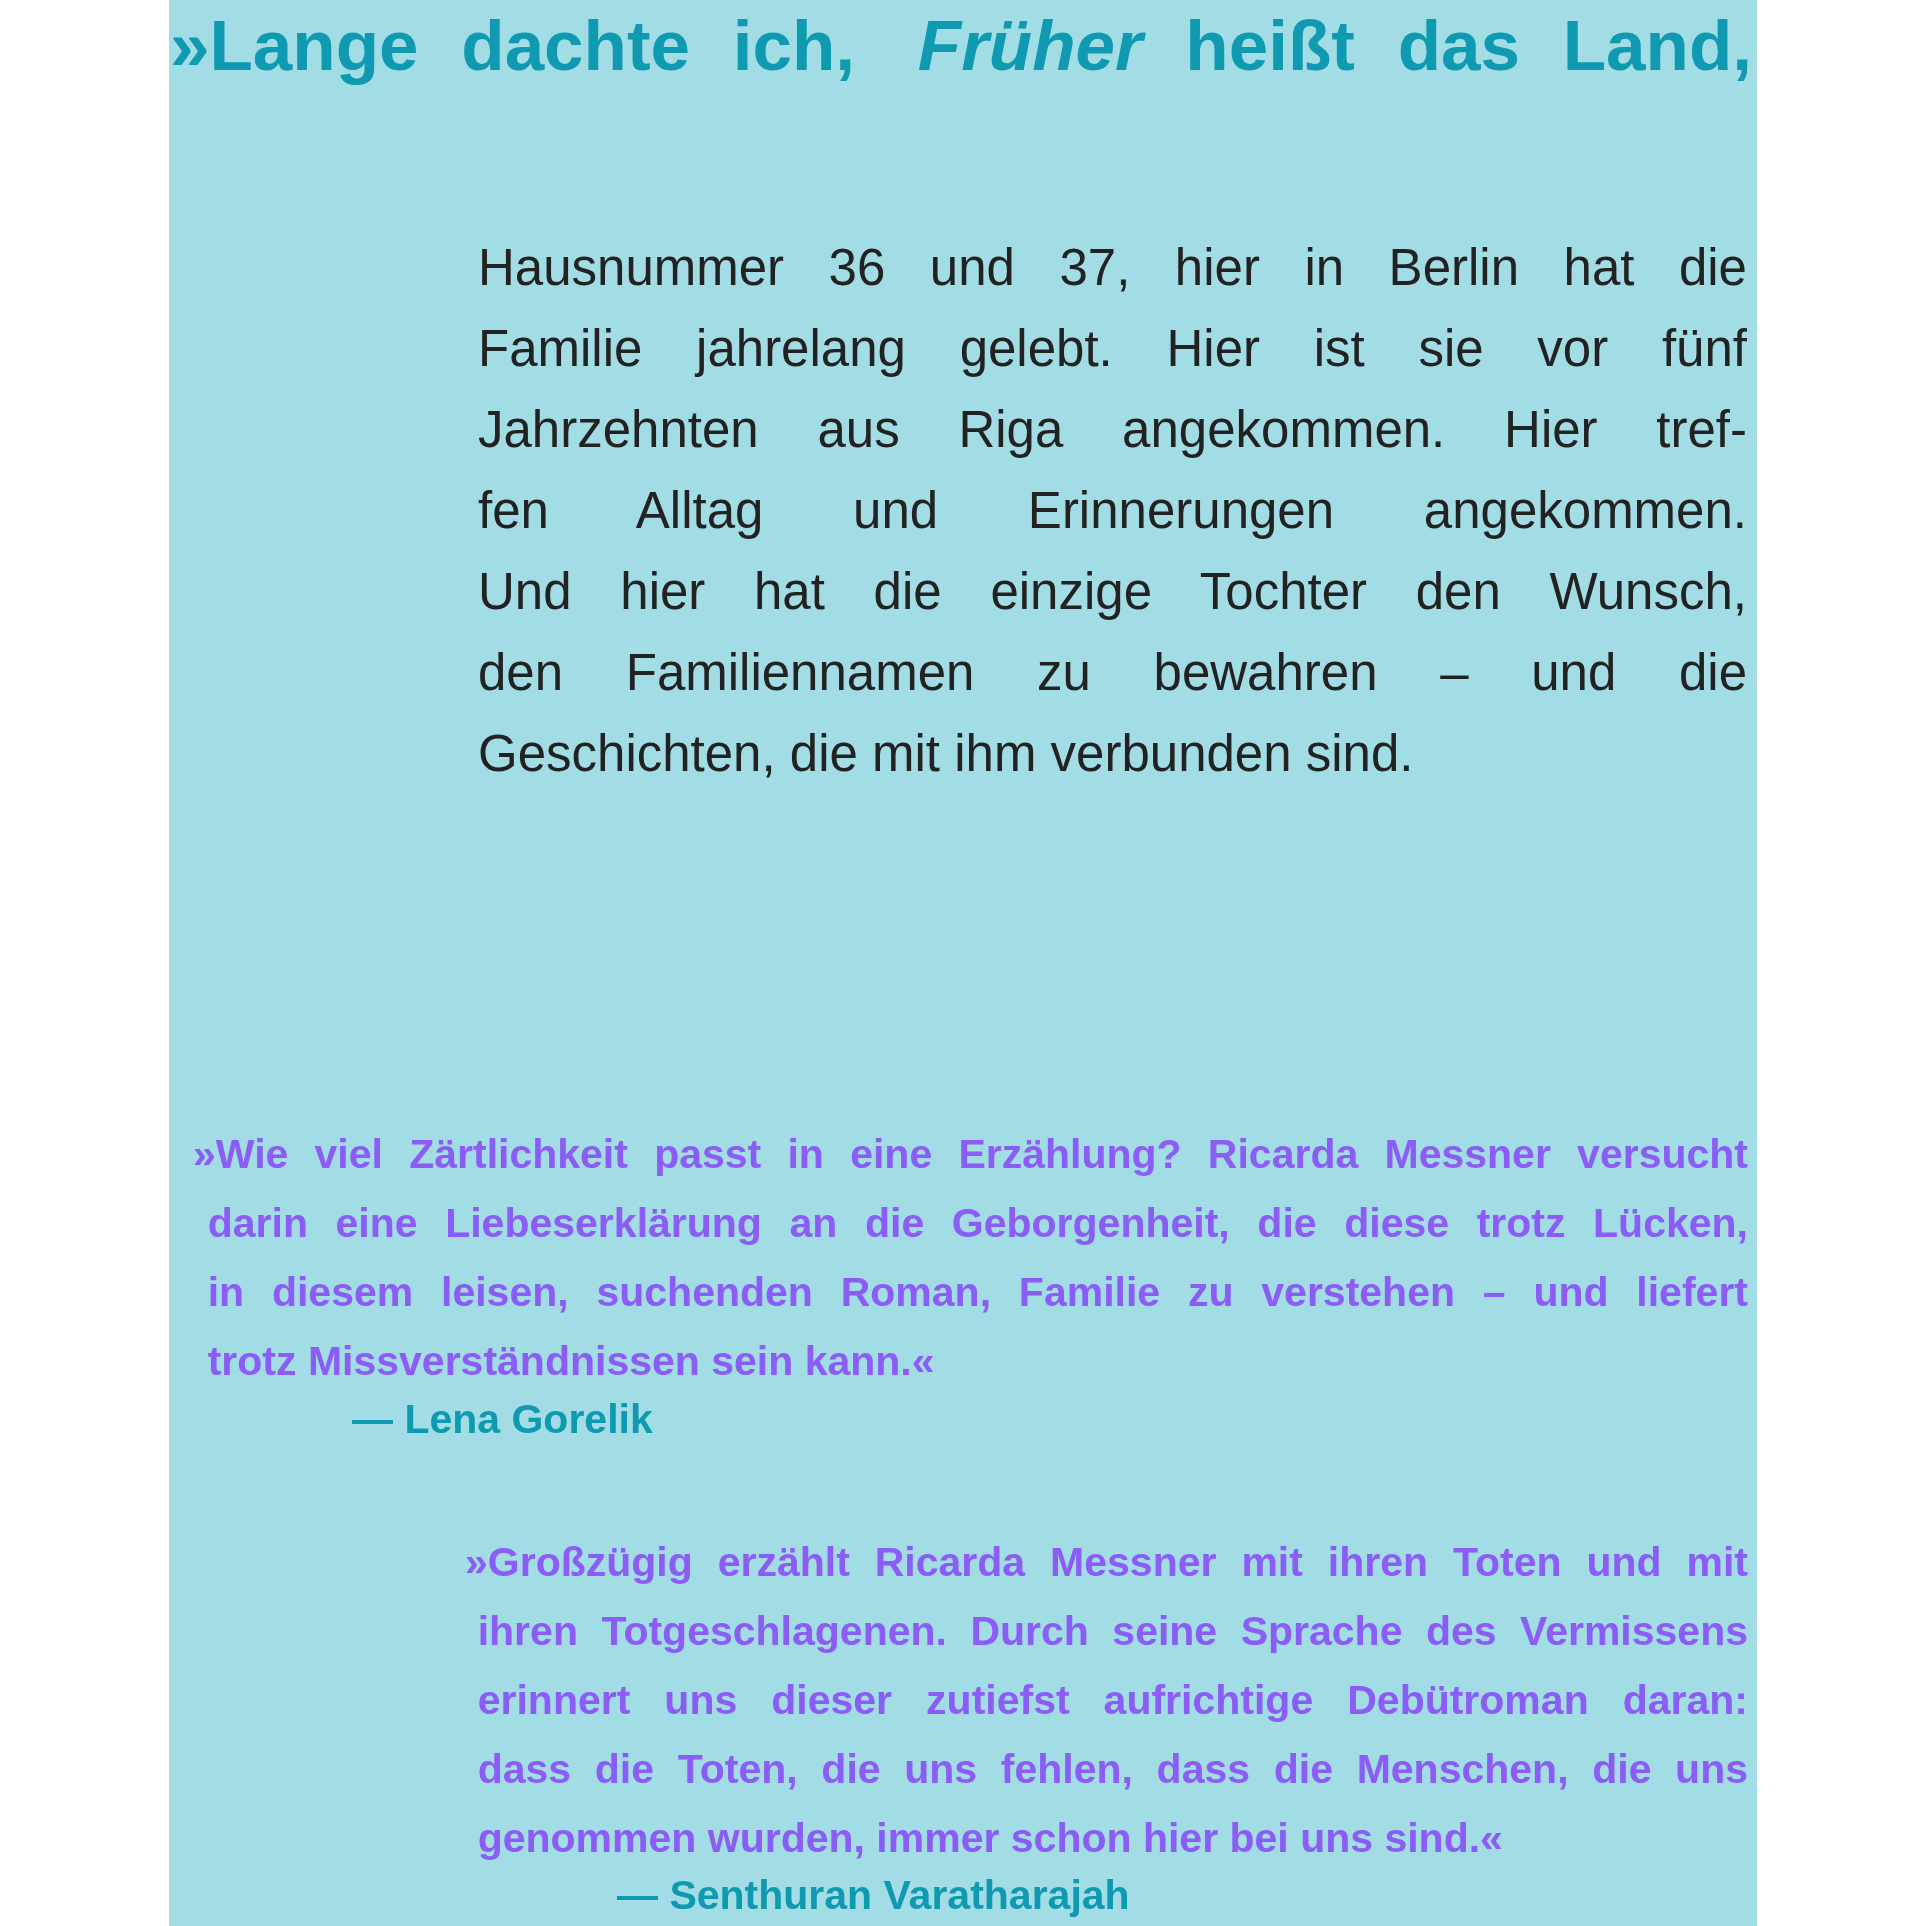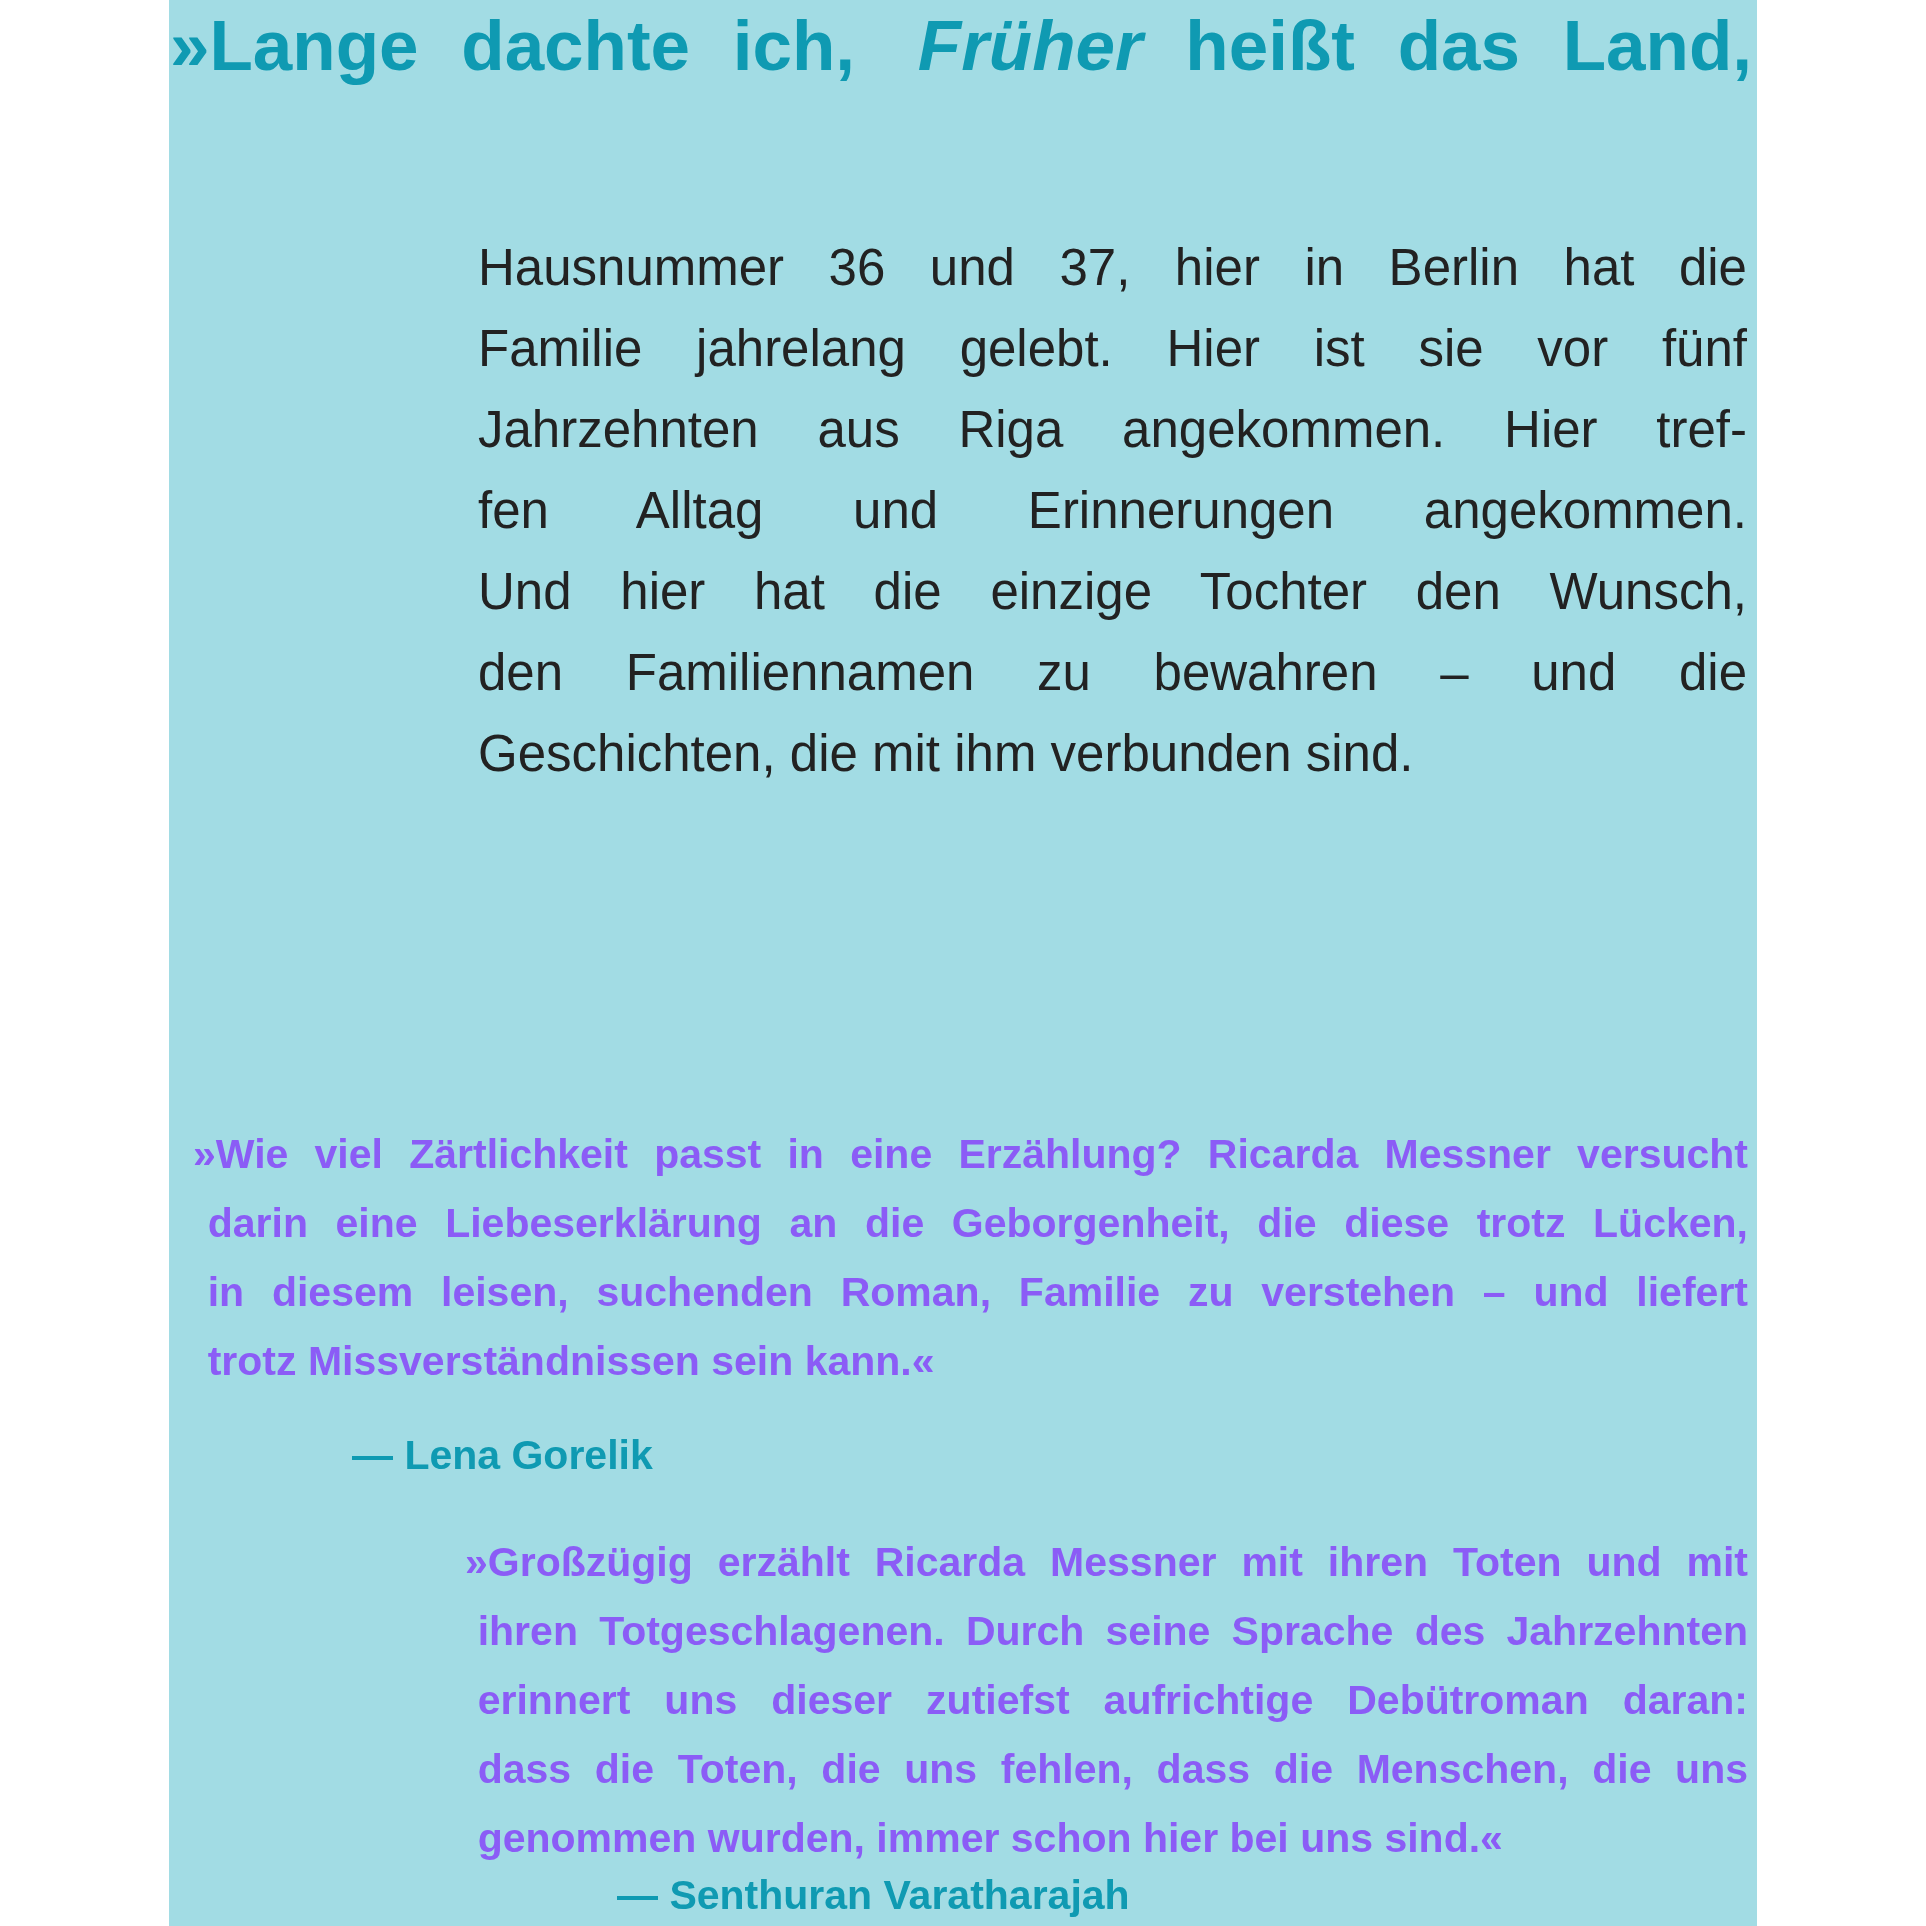--- a/index.html
+++ b/index.html
@@ -110,21 +110,20 @@
       margin: 0;
       color: #0f9ab2;
       font-weight: 700;
       font-size: 41px;
       line-height: 54px;
       white-space: nowrap;
     }
     .attr1 {
       left: 352px;
       top: 1392px;
-      margin-top: 36px;
     }
     .attr2 {
       left: 617px;
       top: 1868px;
     }
   </style>
 </head>
 <body>
 
 <div class="panel"></div>
@@ -146,19 +145,19 @@
 <blockquote class="quote quote1">
   <span class="ql">»Wie viel Zärtlichkeit passt in eine Erzählung? Ricarda Messner versucht</span>
   <span class="ql indent">darin eine Liebeserklärung an die Geborgenheit, die diese trotz Lücken,</span>
   <span class="ql indent">in diesem leisen, suchenden Roman, Familie zu verstehen – und liefert</span>
   <span class="ql indent last">trotz Missverständnissen sein kann.«</span>
 </blockquote>
 <p class="attribution attr1">— Lena Gorelik</p>
 
 <blockquote class="quote quote2">
   <span class="ql">»Großzügig erzählt Ricarda Messner mit ihren Toten und mit</span>
-  <span class="ql indent">ihren Totgeschlagenen. Durch seine Sprache des Jahrzehnten</span>
+  <span class="ql indent">ihren Totgeschlagenen. Durch seine Sprache des Vermissens</span>
   <span class="ql indent">erinnert uns dieser zutiefst aufrichtige Debütroman daran:</span>
   <span class="ql indent">dass die Toten, die uns fehlen, dass die Menschen, die uns</span>
   <span class="ql indent last">genommen wurden, immer schon hier bei uns sind.«</span>
 </blockquote>
 <p class="attribution attr2">— Senthuran Varatharajah</p>
 
 
 </body></html>

